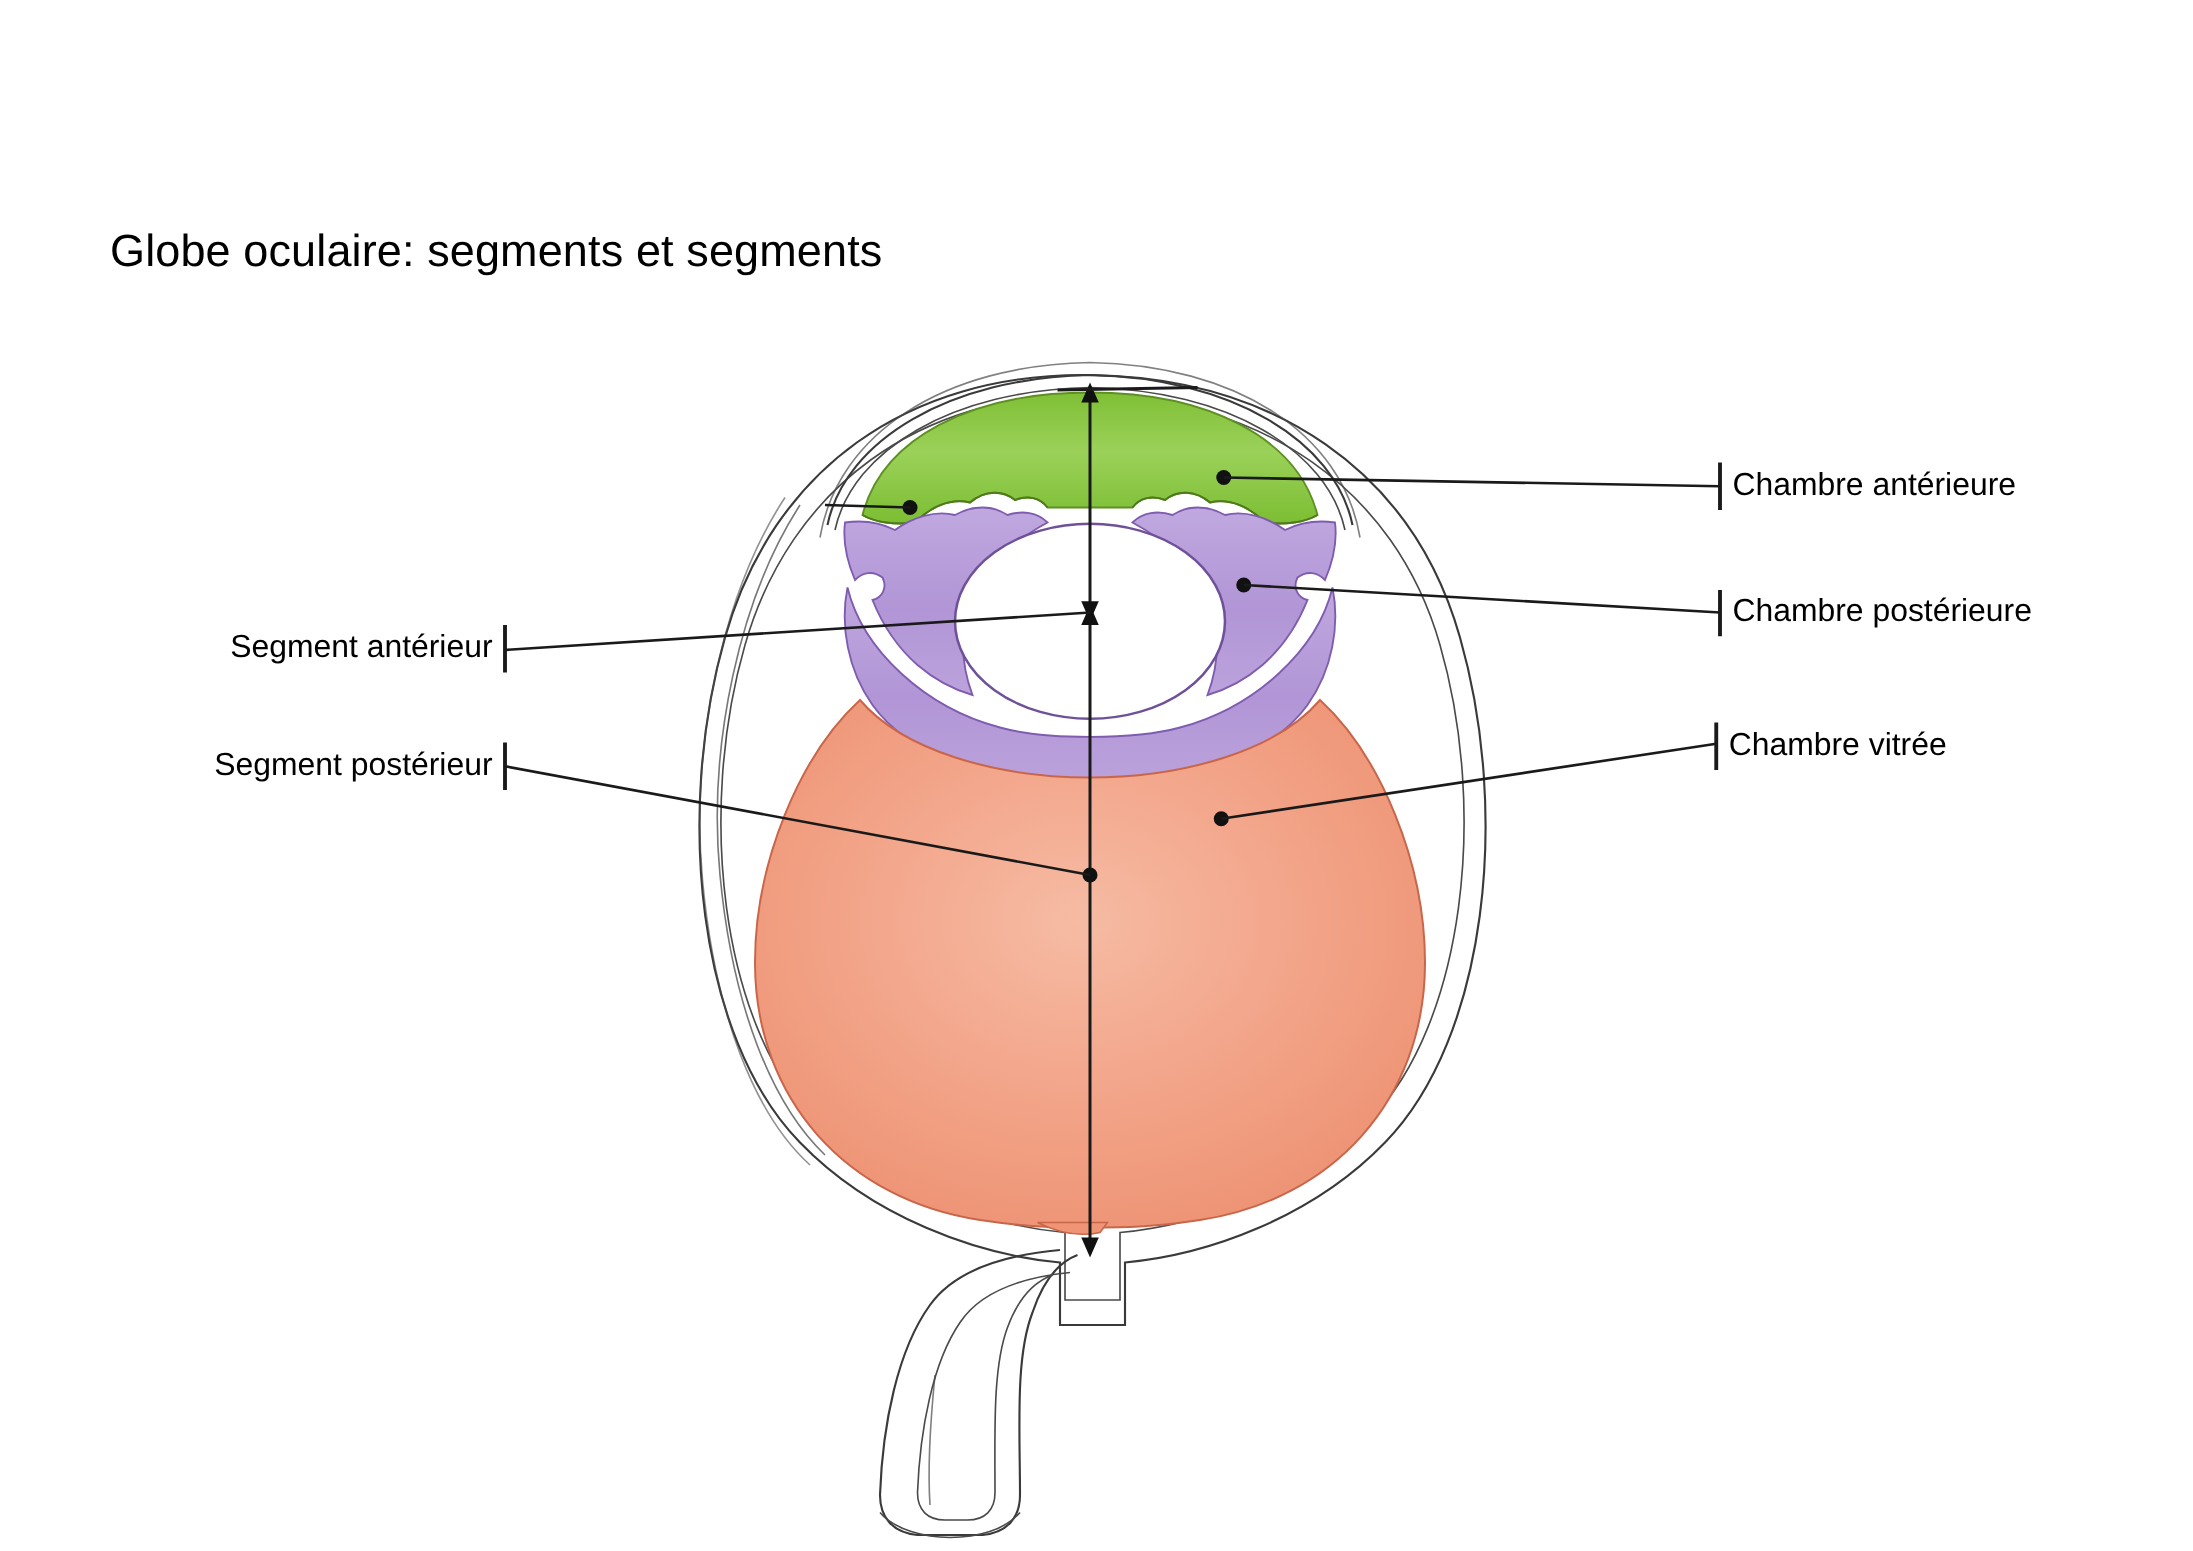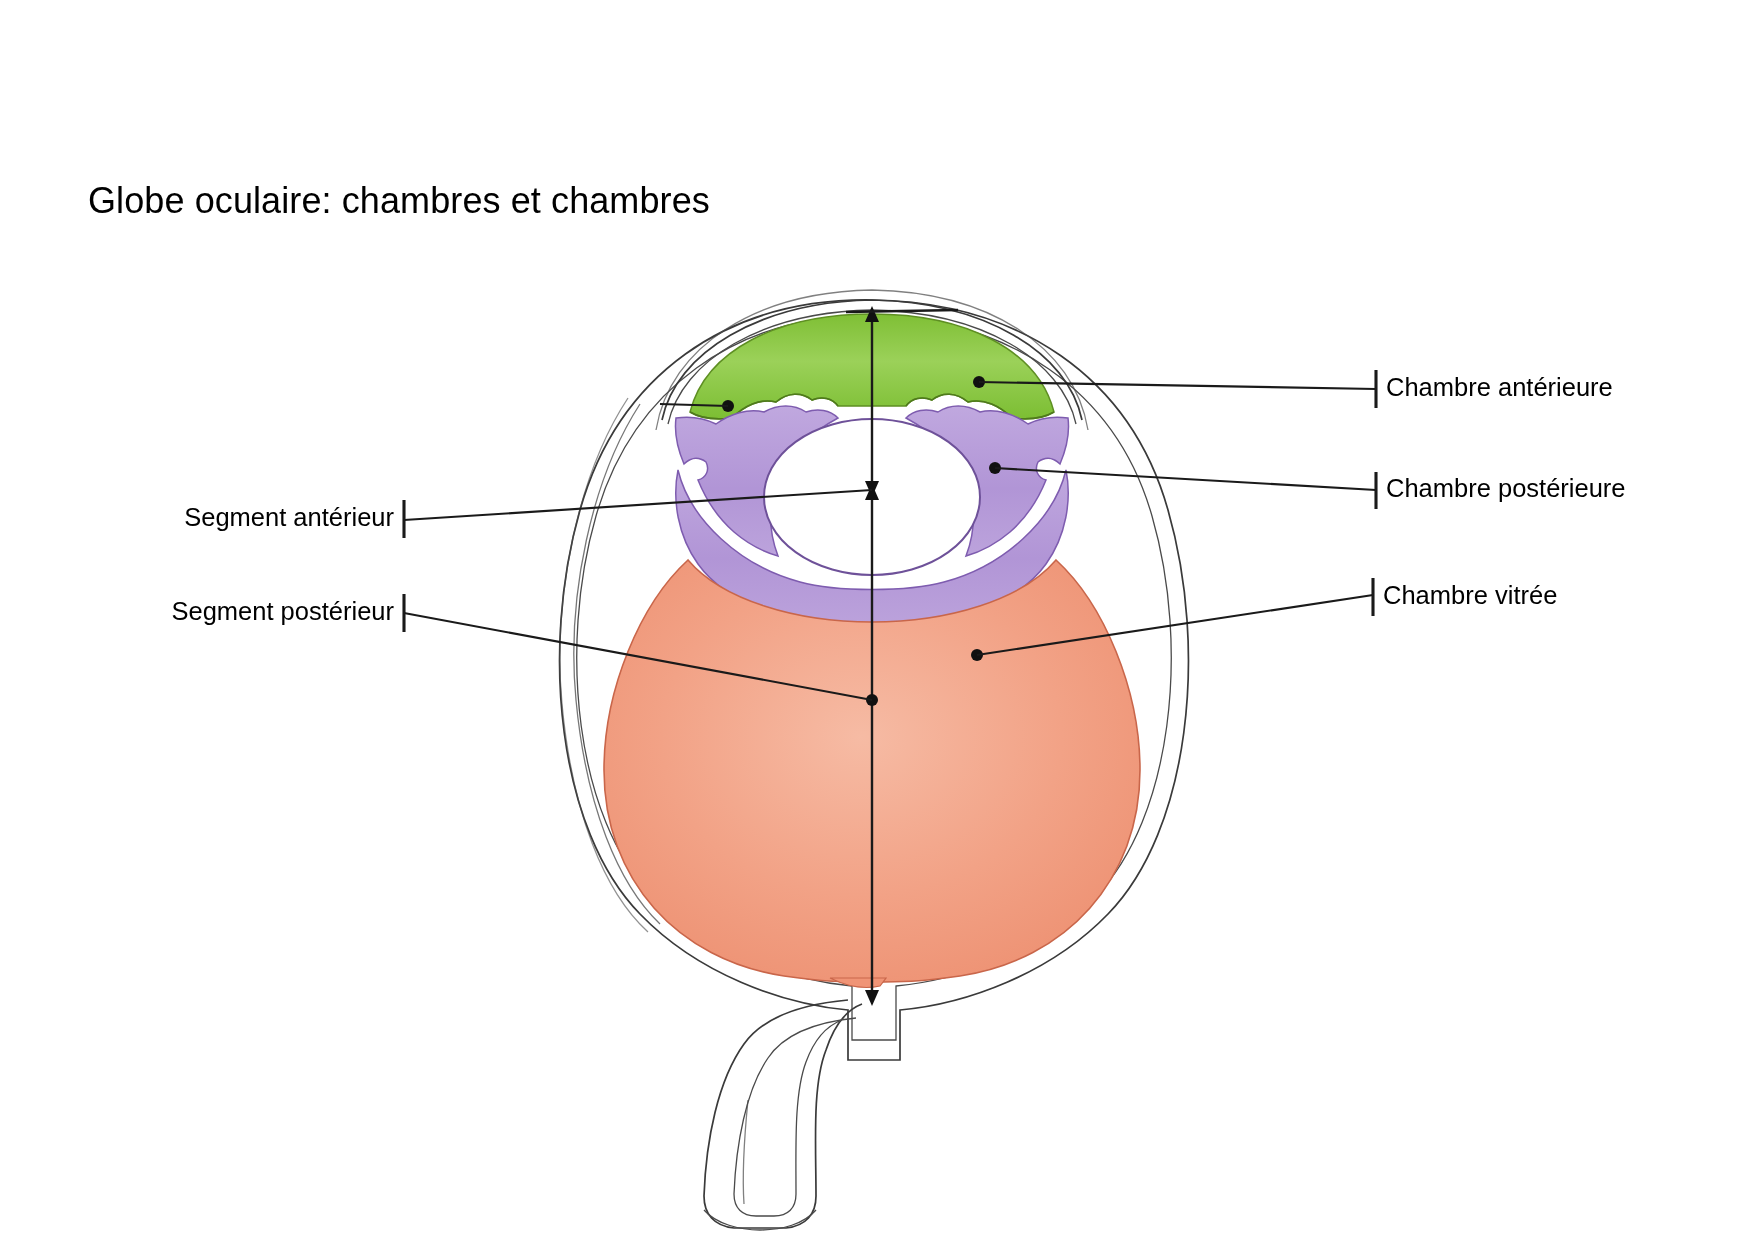--- a/index.html
+++ b/index.html
@@ -52,21 +52,21 @@
   .dot { fill: #111111; }
   .axis { stroke: #1a1a1a; stroke-width: 2.4; fill: none; }
   .outline { stroke: #3a3a3a; stroke-width: 1.7; fill: none; }
   .outline-thin { stroke: #4a4a4a; stroke-width: 1.3; fill: none; }
 </style>
 </head>
 <body>
 
 <div id="slide">
 
-  <div id="page-title">Globe oculaire: chambres et chambres</div>
+  <div id="page-title">Globe oculaire: segments et segments</div>
 
   <svg id="figure" viewBox="0 0 1754 1241">
 
     <defs>
       <linearGradient id="gradGreen" x1="0" y1="0" x2="0" y2="1">
         <stop offset="0%" stop-color="#7FBF35"></stop>
         <stop offset="45%" stop-color="#9BD159"></stop>
         <stop offset="100%" stop-color="#7CBE33"></stop>
       </linearGradient>
       <linearGradient id="gradPurple" x1="0" y1="0" x2="0" y2="1">

